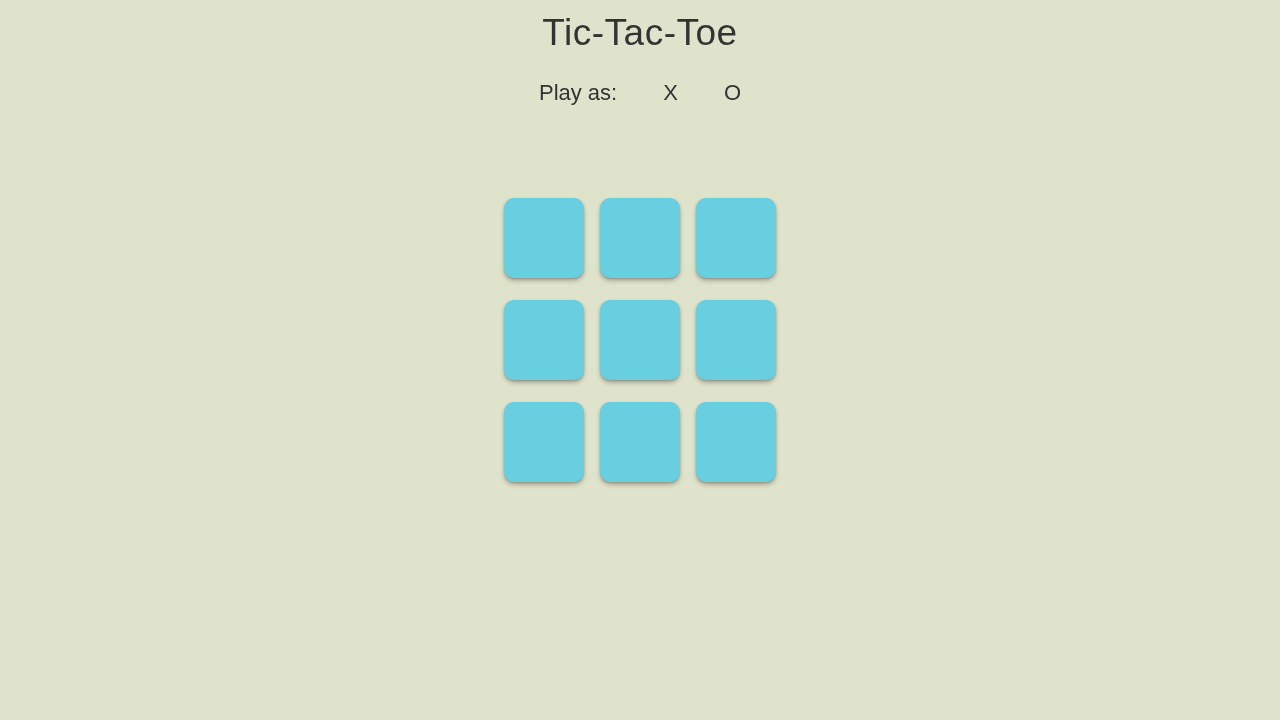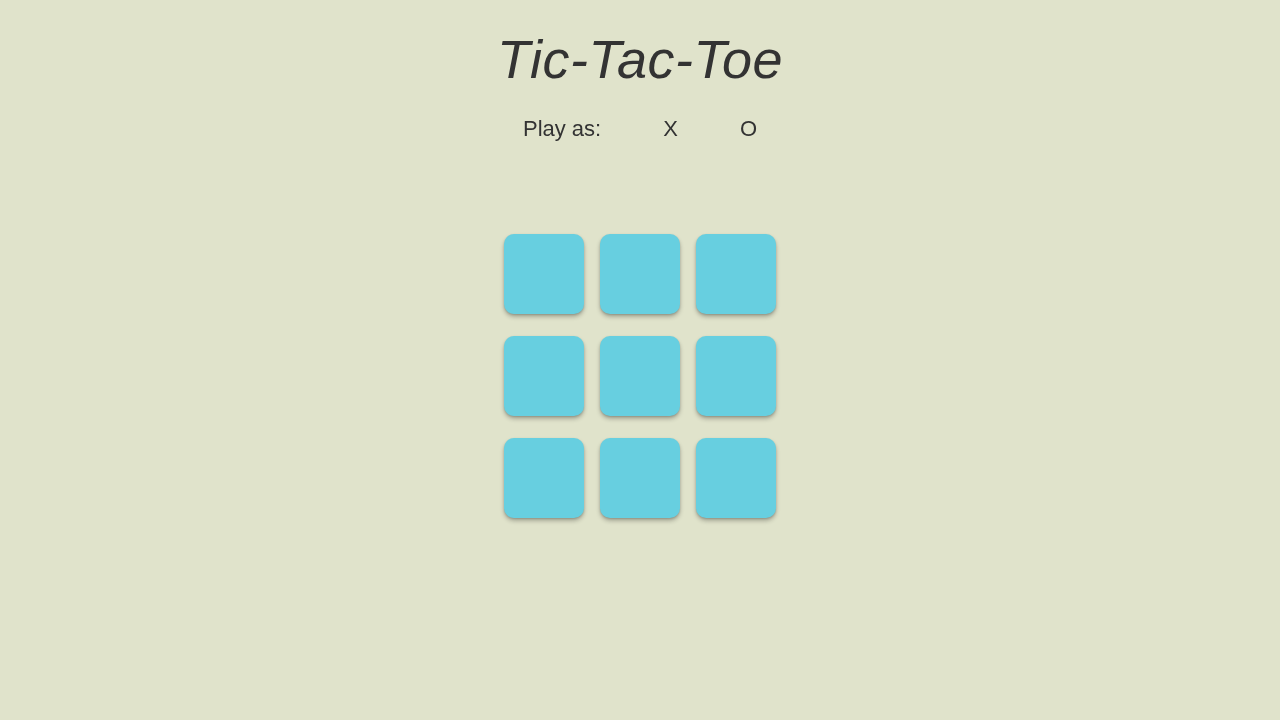--- a/index.html
+++ b/index.html
@@ -13,30 +13,29 @@
       background-color: #e0e3cb;
       font-family: 'Segoe UI', -apple-system, BlinkMacSystemFont, sans-serif;
       font-weight: 300;
       color: #333333;
       display: flex;
       flex-direction: column;
       align-items: center;
       overflow: hidden;
     }
     .title {
-      font-size: 54px;
+      font-size: 37px;
       font-weight: 300;
-      margin-top: 28px;
+      margin-top: 12px;
       letter-spacing: 0.5px;
-      font-style: italic;
     }
     .play-as-row {
       display: flex;
       align-items: center;
-      gap: 40px;
+      gap: 24px;
       margin-top: 26px;
       font-size: 22px;
       font-weight: 300;
     }
     .play-as-row .radio-option {
       display: flex;
       align-items: center;
       gap: 8px;
       cursor: pointer;
     }

